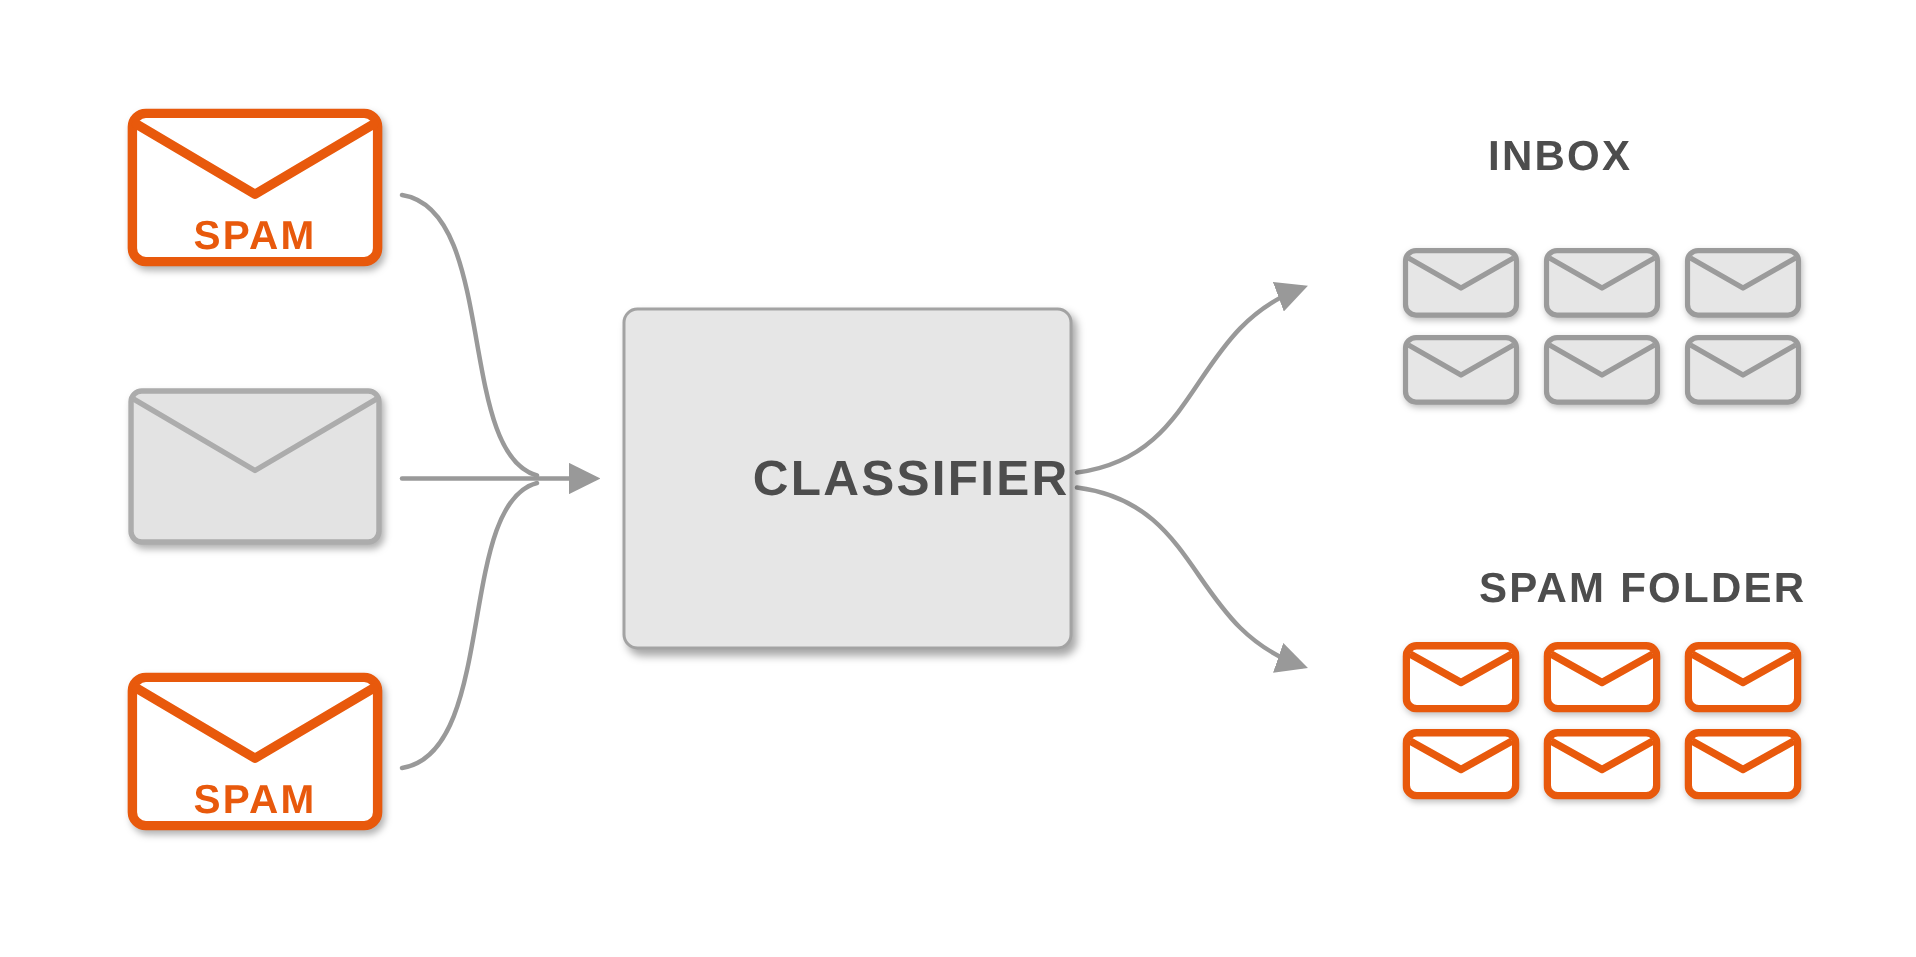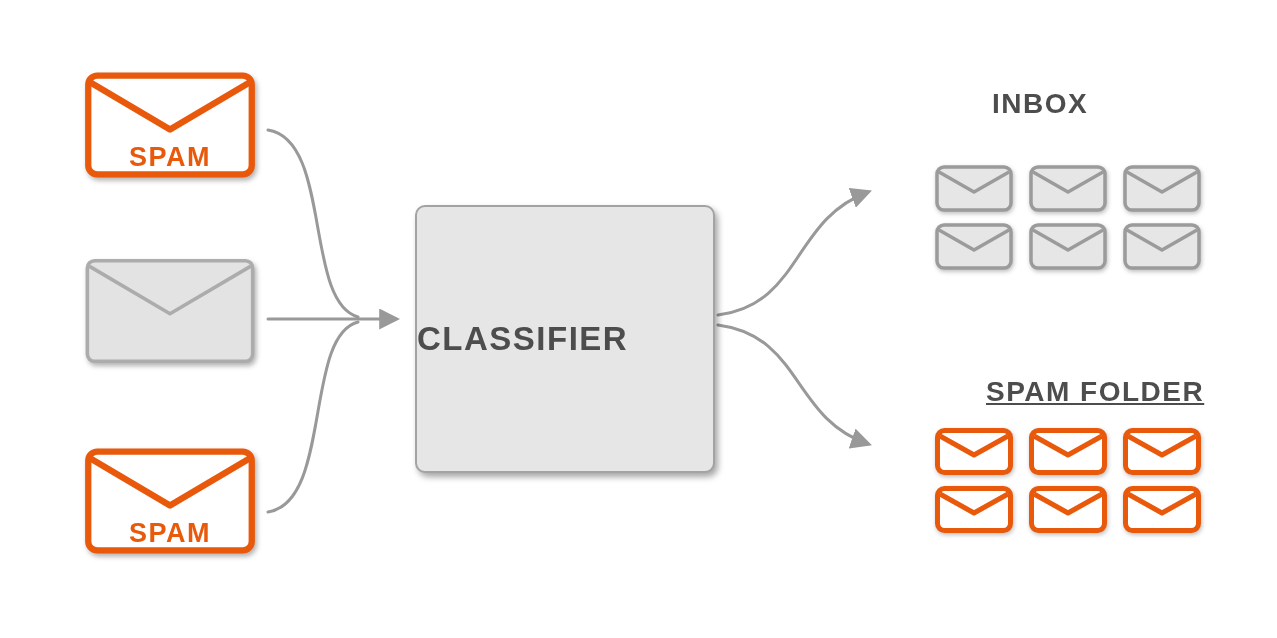--- a/index.html
+++ b/index.html
@@ -55,47 +55,47 @@
     font-size: 27px;
     letter-spacing: 1.5px;
     color: var(--spam-accent);
   }
 
   .classifier-box {
     position: absolute;
     left: 415px;
     top: 205px;
     width: 300px;
-    height: 268px;
+    height: 228px;
     background: var(--neutral-fill);
     border: 2px solid var(--neutral-stroke);
     border-radius: 10px;
     box-shadow: 3px 4px 6px rgba(0,0,0,0.35);
     display: flex;
     align-items: center;
-    justify-content: flex-start;
+    justify-content: flex-end;
   }
   .classifier-box .classifier-label {
     font-weight: bold;
     font-size: 33px;
     letter-spacing: 1.5px;
     color: var(--text);
   }
 
   .group-label {
     position: absolute;
     font-weight: bold;
     font-size: 28px;
     letter-spacing: 1.5px;
     color: var(--text);
     white-space: nowrap;
     margin-left: 34px;
   }
   .inbox-label { left: 958px; top: 88px; }
-  .spamfolder-label { left: 952px; top: 376px; text-decoration: underline; }
+  .spamfolder-label { left: 952px; top: 376px; }
 
   .envelope-grid {
     position: absolute;
     display: grid;
     grid-template-columns: repeat(3, 78px);
     grid-auto-rows: 47px;
     column-gap: 16px;
     row-gap: 11px;
   }
   .inbox-grid { left: 935px; top: 165px; }

